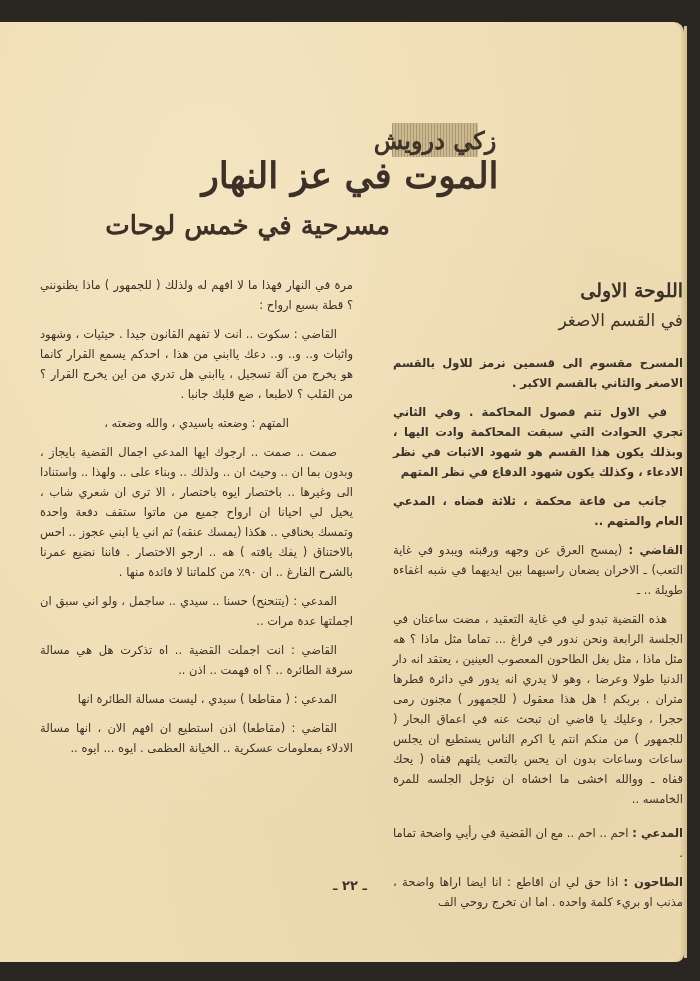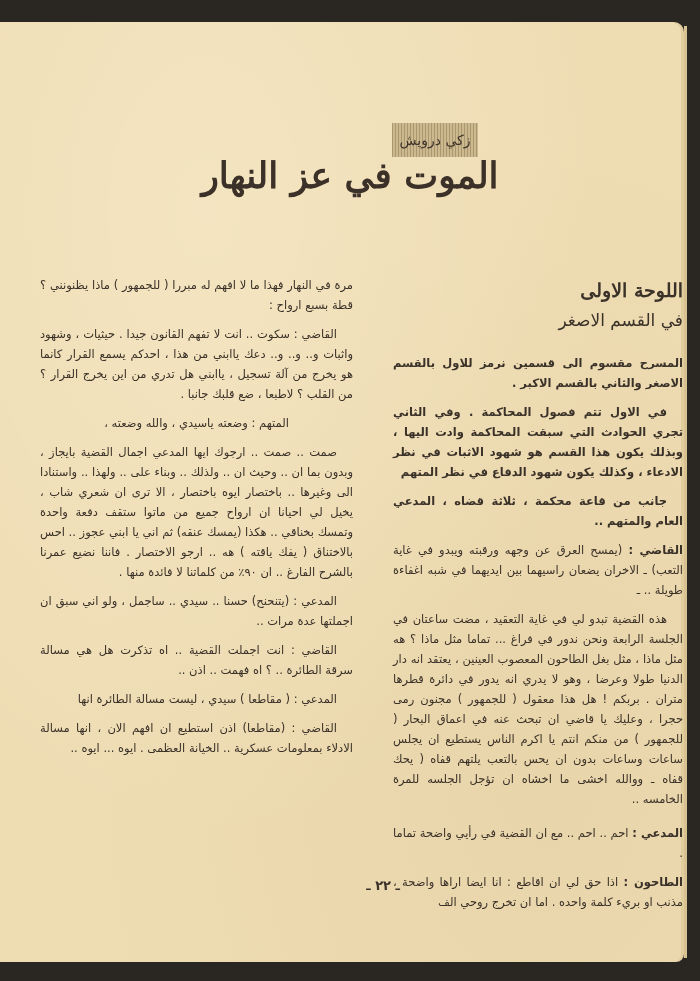--- a/index.html
+++ b/index.html
@@ -46,22 +46,22 @@
       width: 86px;
       height: 34px;
       background-color: #cdb98e;
       background-image: repeating-linear-gradient(90deg, rgba(80,60,40,0.28) 0 1px, transparent 1px 3px);
       display: flex;
       align-items: center;
       justify-content: center;
     }
     .byline {
       font-family: "DejaVu Serif", serif;
-      font-weight: normal;
-      font-size: 14px;
+      font-weight: bold;
+      font-size: 24px;
       color: #3d3329;
       white-space: nowrap;
     }
     .main-title {
       position: absolute;
       top: 128px;
       left: 140px;
       width: 420px;
       text-align: center;
       font-family: "DejaVu Serif", serif;
@@ -132,35 +132,37 @@
     }
     .speaker {
       font-weight: bold;
     }
 
     .page-number {
       position: absolute;
       top: 856px;
       left: 300px;
       width: 100px;
+      text-align: center;
       font-size: 13px;
       font-weight: bold;
       color: #3a3128;
     }
   </style>
 </head>
 <body>
 
 <div class="page">
 
   <div class="byline-box">
     <span class="byline">زكي درويش</span>
   </div>
 
   <div class="main-title">الموت في عز النهار</div>
+  <div class="subtitle">مسرحية في خمس لوحات</div>
 
   <div class="col col-right">
     <div class="section-heading">اللوحة الاولى</div>
     <div class="section-subheading">في القسم الاصغر</div>
 
     <p class="bold no-indent">المسرح مقسوم الى قسمين نرمز للاول بالقسم الاصغر والثاني بالقسم الاكبر .</p>
     <p class="bold">في الاول تتم فصول المحاكمة . وفي الثاني تجري الحوادث التي سبقت المحاكمة وادت اليها ، وبذلك يكون هذا القسم هو شهود الاثبات في نظر الادعاء ، وكذلك يكون شهود الدفاع في نظر المتهم</p>
     <p class="bold">جانب من قاعة محكمة ، ثلاثة قضاه ، المدعي العام والمتهم ..</p>
 
     <p class="no-indent">
@@ -174,21 +176,21 @@
       <span class="speaker">المدعي :</span>
       <span>احم .. احم .. مع ان القضية في رأيي واضحة تماما .</span>
     </p>
     <p class="no-indent">
       <span class="speaker">الطاحون :</span>
       <span>اذا حق لي ان اقاطع : انا ايضا اراها واضحة ، مذنب او بريء كلمة واحده . اما ان تخرج روحي الف</span>
     </p>
   </div>
 
   <div class="col col-left">
-    <p class="no-indent">مرة في النهار فهذا ما لا افهم له مبررا ( للجمهور ) ماذا يظنونني ؟ قطة بسبع ارواح :</p>
+    <p class="no-indent">مرة في النهار فهذا ما لا افهم له ولذلك ( للجمهور ) ماذا يظنونني ؟ قطة بسبع ارواح :</p>
     <p>القاضي : سكوت .. انت لا تفهم القانون جيدا . حيثيات ، وشهود واثبات و.. و.. و.. دعك ياابني من هذا ، احدكم يسمع القرار كانما هو يخرج من آلة تسجيل ، ياابني هل تدري من اين يخرج القرار ؟ من القلب ؟ لاطبعا ، ضع قلبك جانبا .</p>
     <p class="centered">المتهم : وضعته ياسيدي ، والله وضعته ،</p>
     <p>صمت .. صمت .. ارجوك ايها المدعي اجمال القضية بايجاز ، وبدون بما ان .. وحيث ان .. ولذلك .. وبناء على .. ولهذا .. واستنادا الى وغيرها .. باختصار ايوه باختصار ، الا ترى ان شعري شاب ، يخيل لي احيانا ان ارواح جميع من ماتوا ستقف دفعة واحدة وتمسك بخناقي .. هكذا (يمسك عنقه) ثم اني يا ابني عجوز .. احس بالاختناق ( يفك ياقته ) هه .. ارجو الاختصار . فاننا نضيع عمرنا بالشرح الفارغ .. ان ٩٠٪ من كلماتنا لا فائدة منها .</p>
     <p>المدعي : (يتنحنح) حسنا .. سيدي .. ساجمل ، ولو اني سبق ان اجملتها عدة مرات ..</p>
     <p>القاضي : انت اجملت القضية .. اه تذكرت هل هي مسالة سرقة الطائرة .. ؟ اه فهمت .. اذن ..</p>
     <p>المدعي : ( مقاطعا ) سيدي ، ليست مسالة الطائرة انها</p>
     <p>القاضي : (مقاطعا) اذن استطيع ان افهم الان ، انها مسالة الادلاء بمعلومات عسكرية .. الخيانة العظمى . ايوه ... ايوه ..</p>
   </div>
 
   <div class="page-number">ـ ٢٢ ـ</div>

